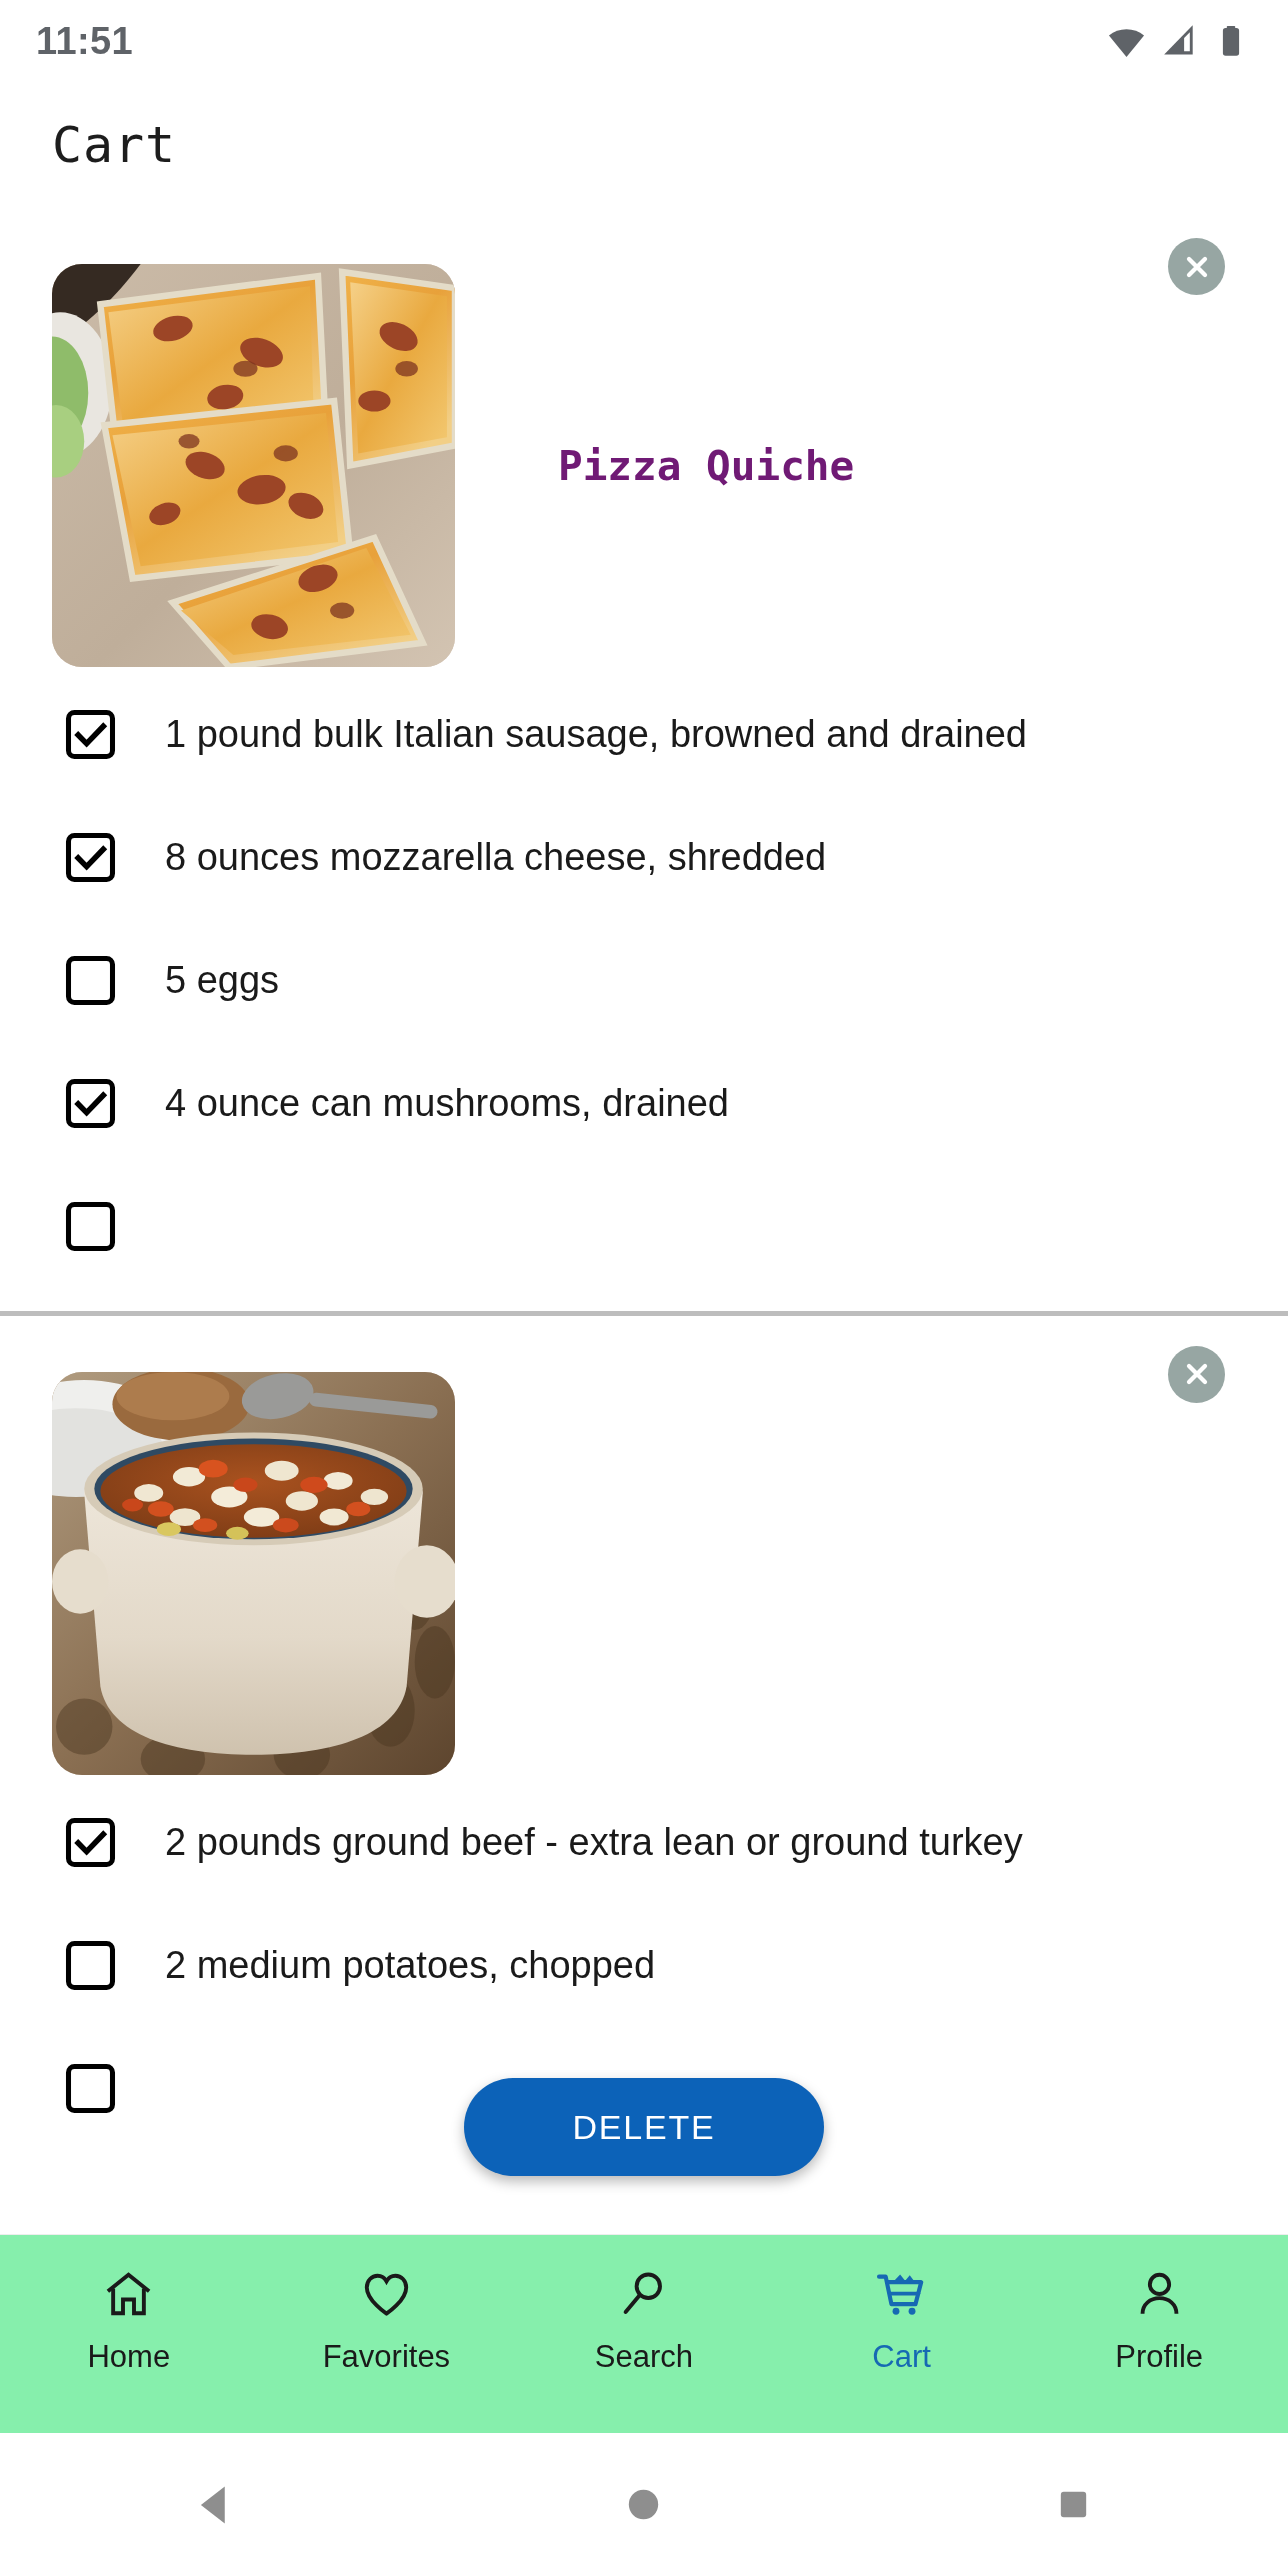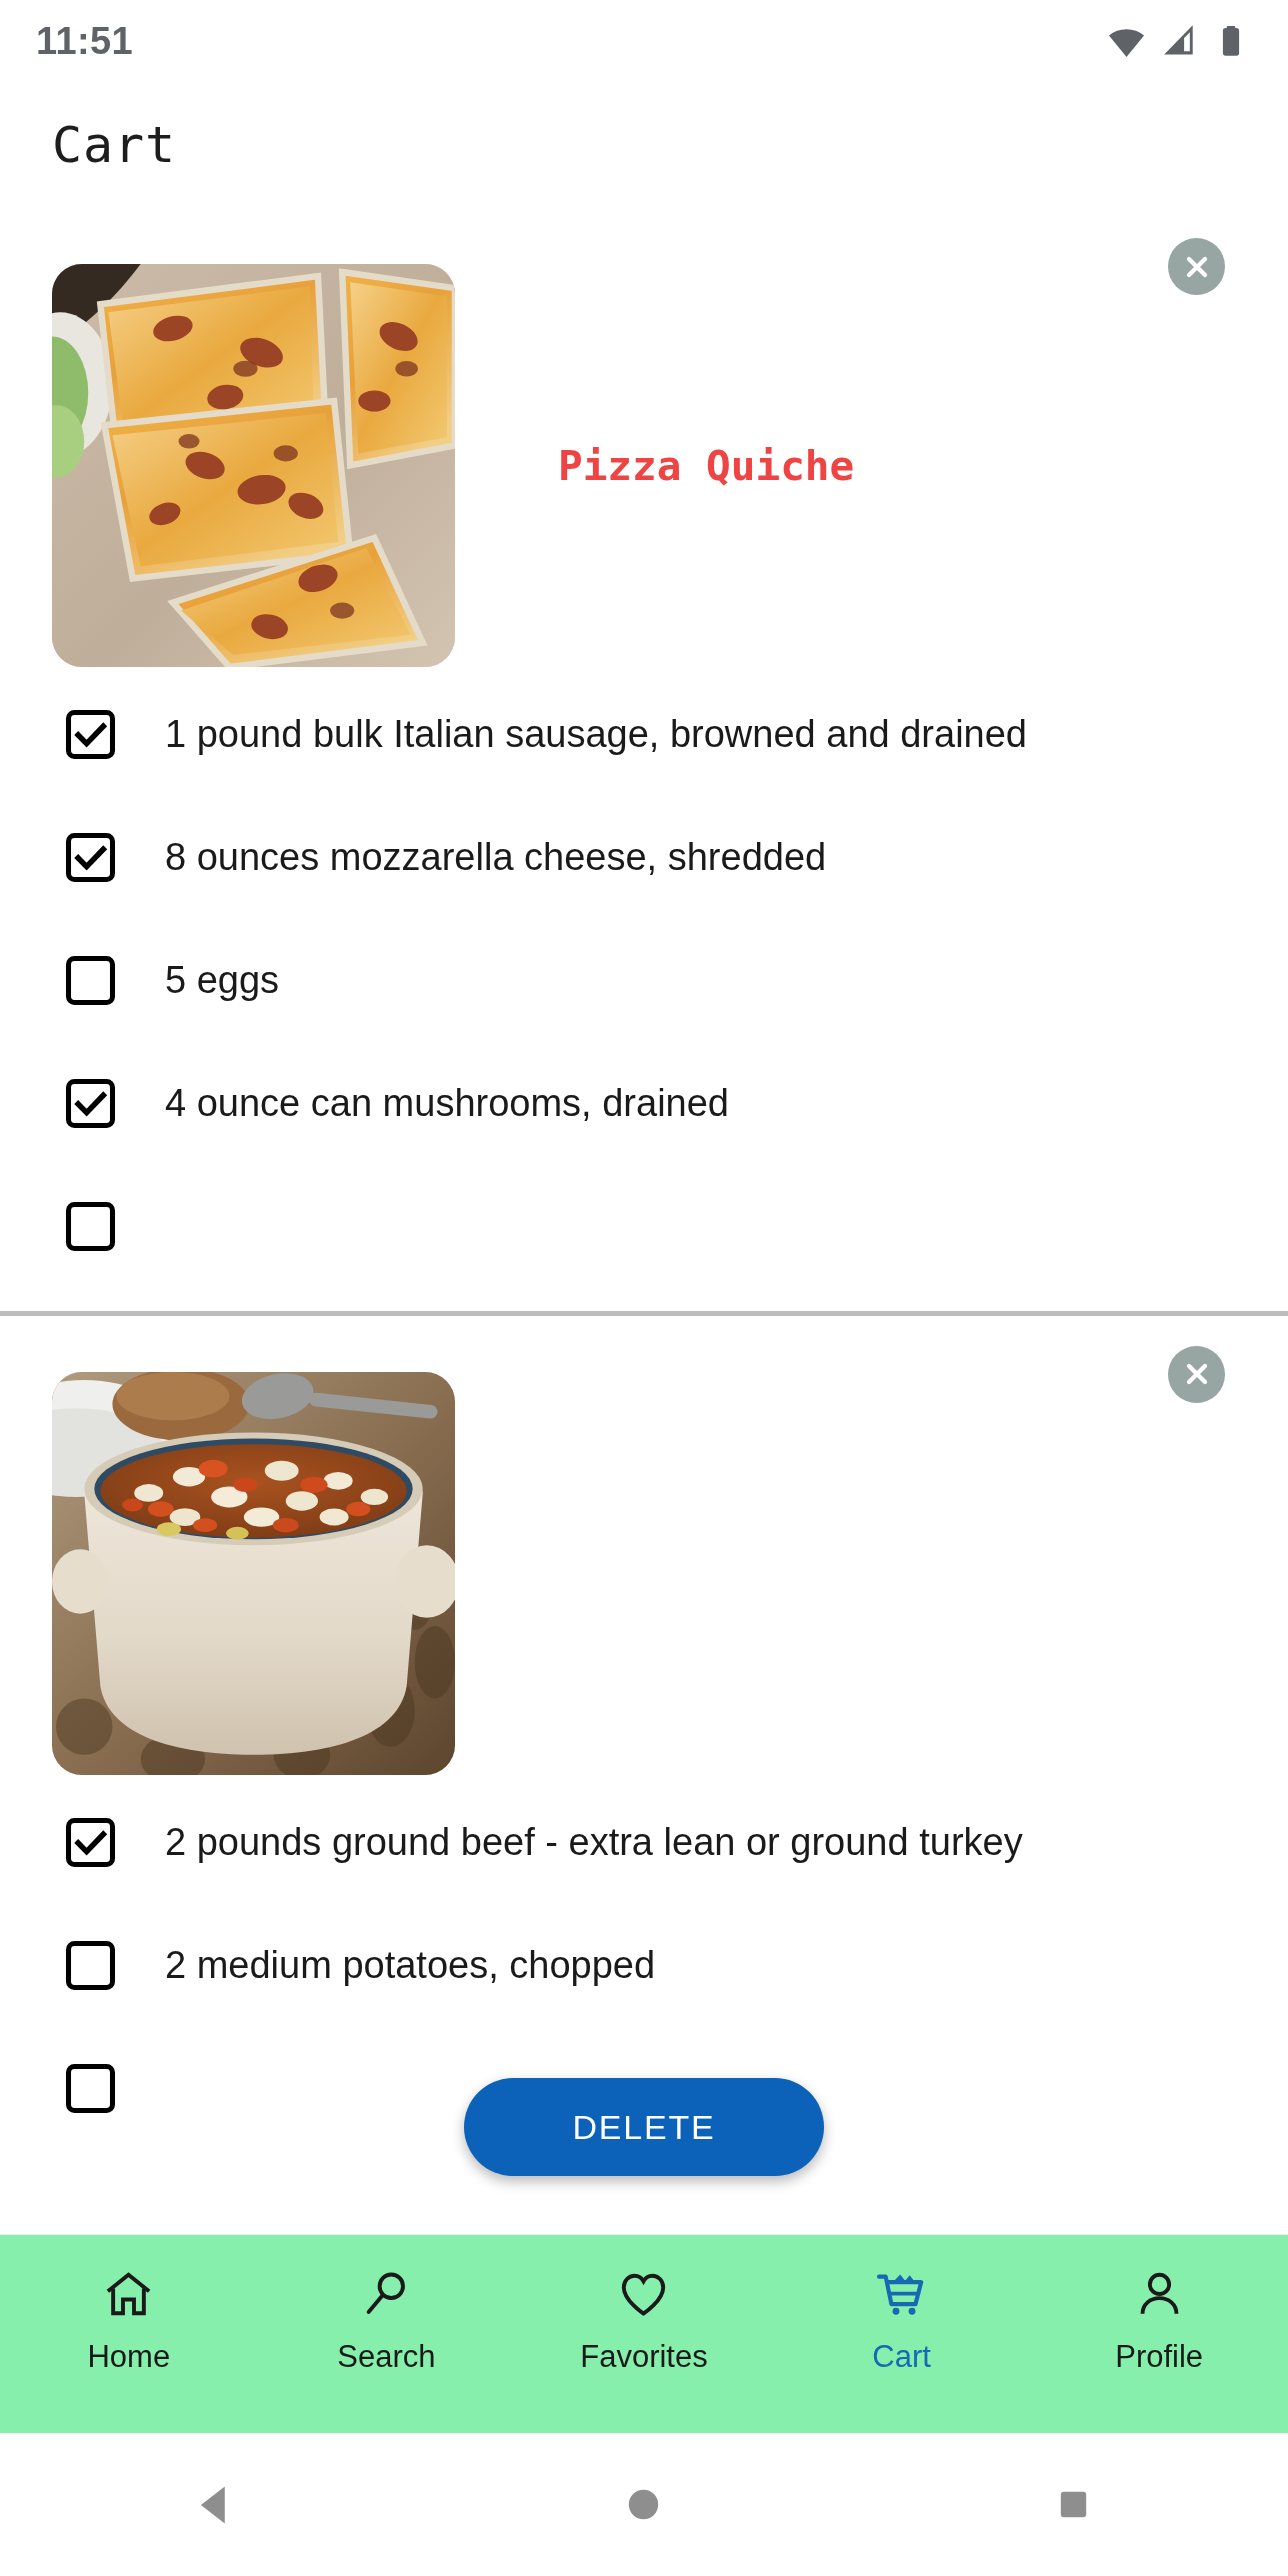--- a/index.html
+++ b/index.html
@@ -48,21 +48,21 @@
     padding:50px 0 0 52px; height:465px;
   }
   .thumb {
     width:403px; height:403px; border-radius:30px; overflow:hidden;
     flex:none; position:relative; background:#d8cbbd;
   }
   .thumb svg { display:block; width:403px; height:403px; }
   .recipe-name {
     font-family:"DejaVu Sans Mono", monospace;
     font-weight:bold;
-    font-size:41px; color:#ef4444; letter-spacing:0px;
+    font-size:41px; color:#701a75; letter-spacing:0px;
     margin-left:103px;
   }
   .remove-btn {
     position:absolute; right:63px; top:30px;
     width:57px; height:57px; border-radius:50%;
     background:#97a6a3;
     display:flex; align-items:center; justify-content:center;
     cursor:pointer; border:none;
   }
 
@@ -401,35 +401,35 @@
         <svg width="55" height="55" viewBox="0 0 24 24" fill="none" stroke="#1a1a1a" stroke-width="1.7">
           <path d="M3 10.6 L12 3.4 L21 10.6"></path>
           <path d="M5.3 9.4 V20.2 H9.6 V14.2 H14.4 V20.2 H18.7 V9.4"></path>
         </svg>
       </span>
       <span class="nav-label">Home</span>
     </div>
 
     <div class="nav-item">
       <span>
+        <svg width="55" height="55" viewBox="0 0 24 24" fill="none" stroke="#1a1a1a" stroke-width="1.7">
+          <path d="M12 20.3 C12 20.3 3.4 14.6 3.4 8.9 C3.4 5.9 5.6 3.8 8.1 3.8 C9.9 3.8 11.3 4.9 12 6.2 C12.7 4.9 14.1 3.8 15.9 3.8 C18.4 3.8 20.6 5.9 20.6 8.9 C20.6 14.6 12 20.3 12 20.3 Z"></path>
+        </svg>
+      </span>
+      <span class="nav-label">Favorites</span>
+    </div>
+
+    <div class="nav-item">
+      <span>
         <svg width="55" height="55" viewBox="0 0 24 24" fill="none" stroke="#1a1a1a" stroke-width="1.7" stroke-linecap="round">
           <circle cx="14.1" cy="8.4" r="5.1"></circle>
           <path d="M10.3 12.3 L4.2 19.6"></path>
         </svg>
       </span>
       <span class="nav-label">Search</span>
-    </div>
-
-    <div class="nav-item">
-      <span>
-        <svg width="55" height="55" viewBox="0 0 24 24" fill="none" stroke="#1a1a1a" stroke-width="1.7">
-          <path d="M12 20.3 C12 20.3 3.4 14.6 3.4 8.9 C3.4 5.9 5.6 3.8 8.1 3.8 C9.9 3.8 11.3 4.9 12 6.2 C12.7 4.9 14.1 3.8 15.9 3.8 C18.4 3.8 20.6 5.9 20.6 8.9 C20.6 14.6 12 20.3 12 20.3 Z"></path>
-        </svg>
-      </span>
-      <span class="nav-label">Favorites</span>
     </div>
 
     <div class="nav-item active">
       <span>
         <svg width="55" height="55" viewBox="0 0 24 24" fill="none" stroke="#1669b3" stroke-width="1.8" stroke-linecap="round" stroke-linejoin="round">
           <path d="M2.2 4.2 H5.1 L7.6 16.2 H18.1 L20.6 6.6 H6.1"></path>
           <path d="M8.2 6.6 L11.4 3.3 L13.6 6.0 L15.6 3.6 L17.9 6.6 Z" fill="#1669b3" stroke="none"></path>
           <path d="M7.2 11.6 H19.4" stroke-width="1.6"></path>
           <circle cx="9.6" cy="19.3" r="1.5" fill="#1669b3" stroke="none"></circle>
           <circle cx="16.6" cy="19.3" r="1.5" fill="#1669b3" stroke="none"></circle>

